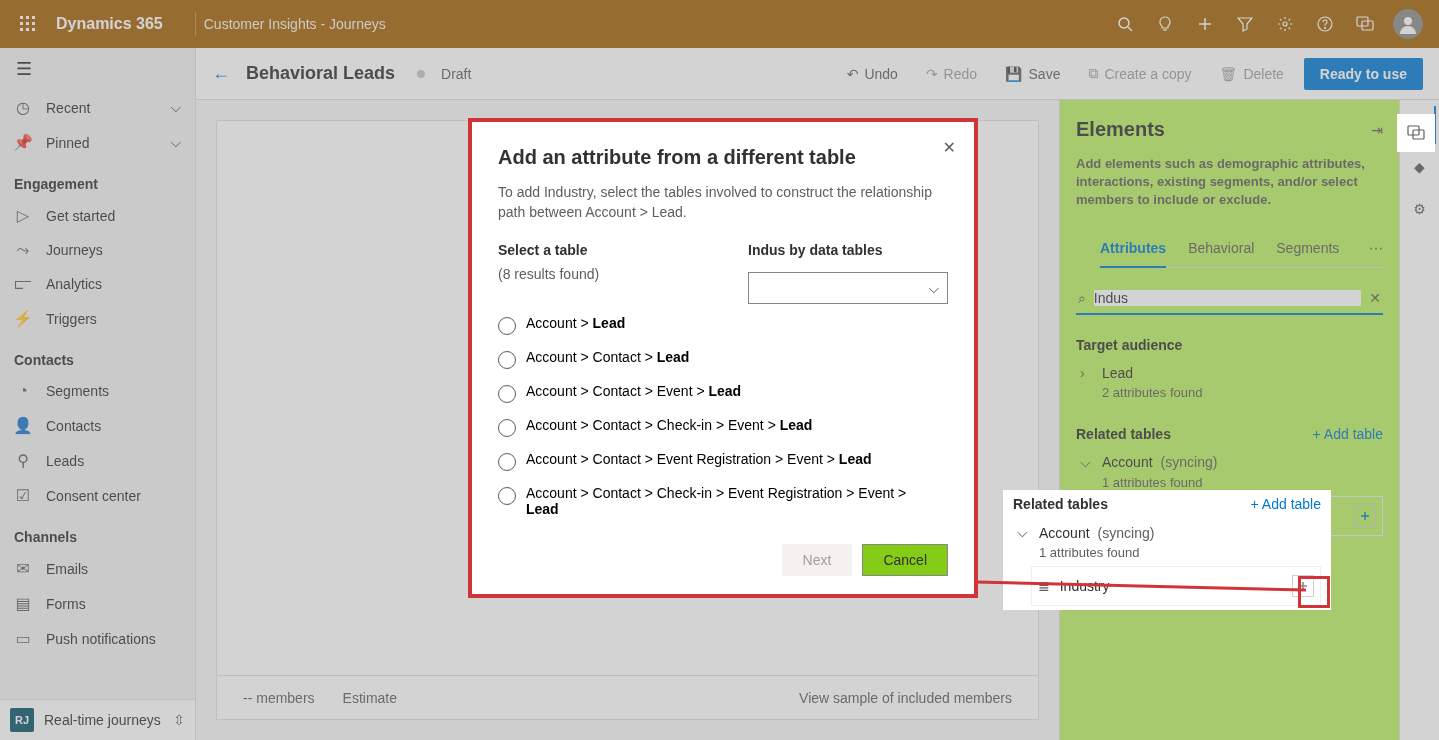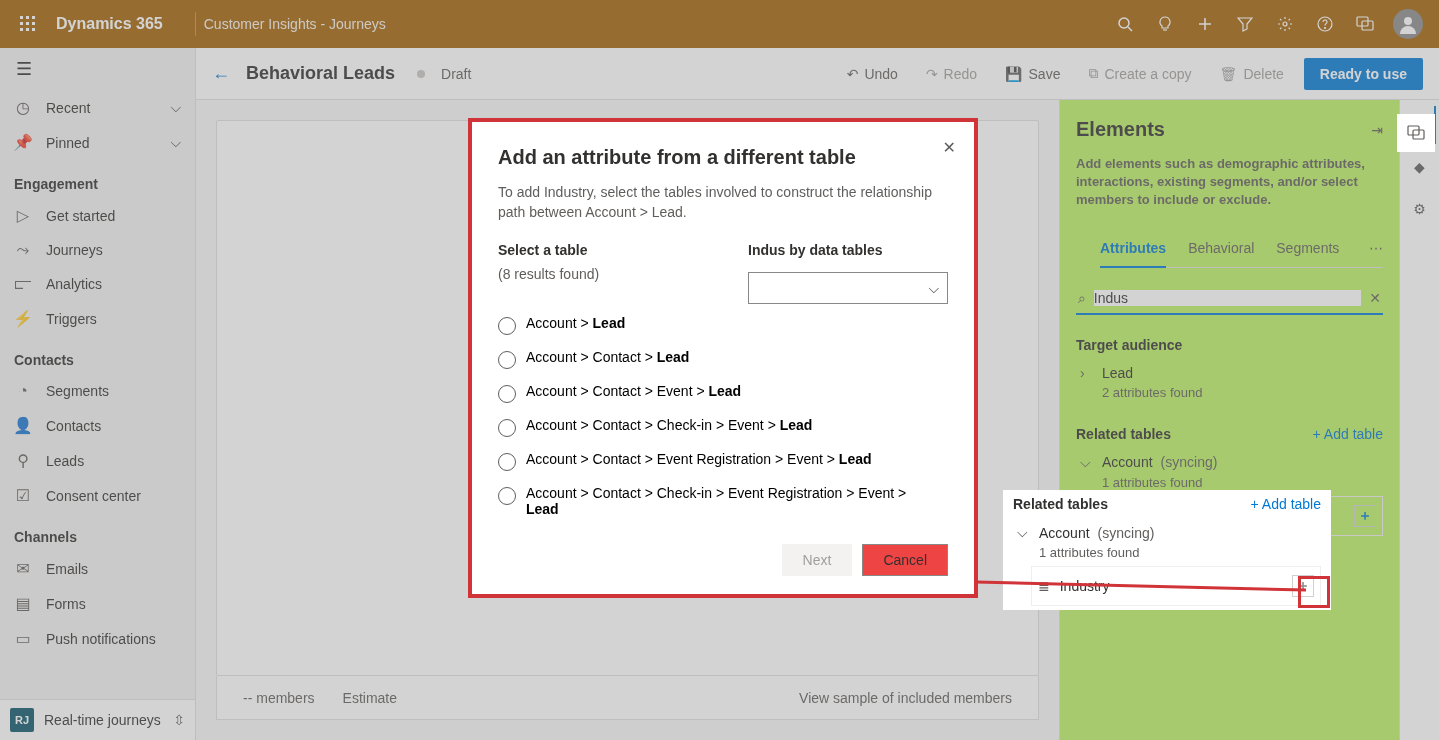--- a/index.html
+++ b/index.html
@@ -70,21 +70,21 @@
 .modal .label { font-weight:600; font-size:14px; }
 .modal .results { color:#605e5c; font-size:14px; margin-top:8px; margin-bottom:10px; }
 .modal .filter-dd { height:32px; border:1px solid #8a8886; margin-top:14px; display:flex; align-items:center; justify-content:flex-end; padding: 0 8px; }
 .modal .filter-dd .dd { color:#605e5c; }
 .radio-list { margin-top:4px; max-height: 260px; overflow-y:auto; padding-right:6px; }
 .radio-item { display:flex; align-items:flex-start; gap:10px; padding: 7px 0; }
 .radio-item .radio { width:18px; height:18px; border:1px solid #605e5c; border-radius:50%; margin-top:2px; flex-shrink:0; }
 .radio-item .path { font-size:14px; color:#000000; }
 .radio-item .path .last { font-weight:600; }
 .modal .footer { display:flex; justify-content:flex-end; gap:10px; margin-top:20px; }
-.modal .footer .btn { padding:7px 20px; border:1px solid #8a8886; background:#ef4444; cursor:pointer; }
+.modal .footer .btn { padding:7px 20px; border:1px solid #8a8886; background:#84cc16; cursor:pointer; }
 .modal .footer .btn.primary { background:#f3f2f1; color:#a19f9d; border-color:#f3f2f1; }
 .redline { position:absolute; z-index:55; pointer-events:none; }
 .redbox1 { position:absolute; border:3px solid #d13438; z-index:56; pointer-events:none; }
 .muted { color:#605e5c; }
 svg { display:block; }
 </style>
 </head>
 <body>
 
 <div class="topbar">

